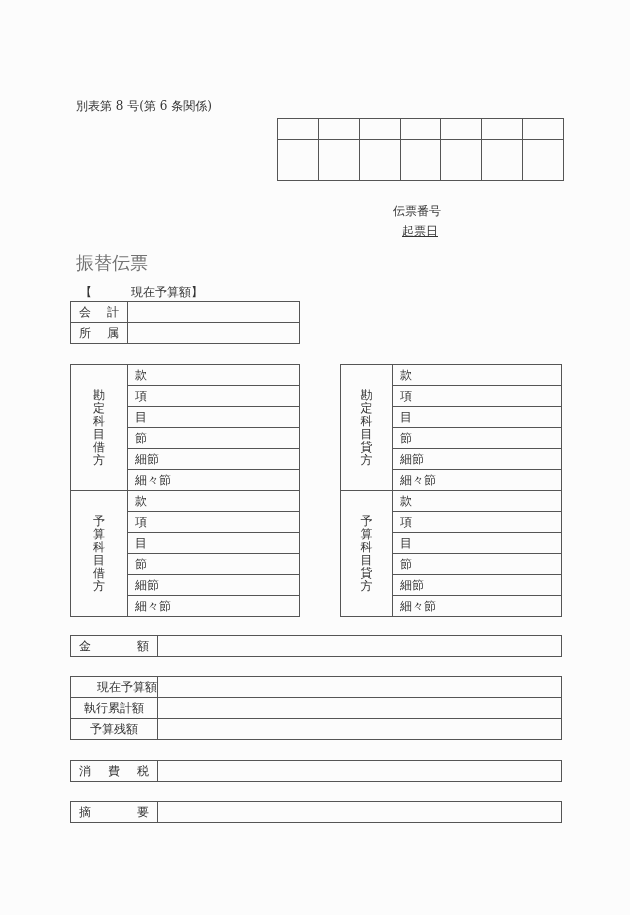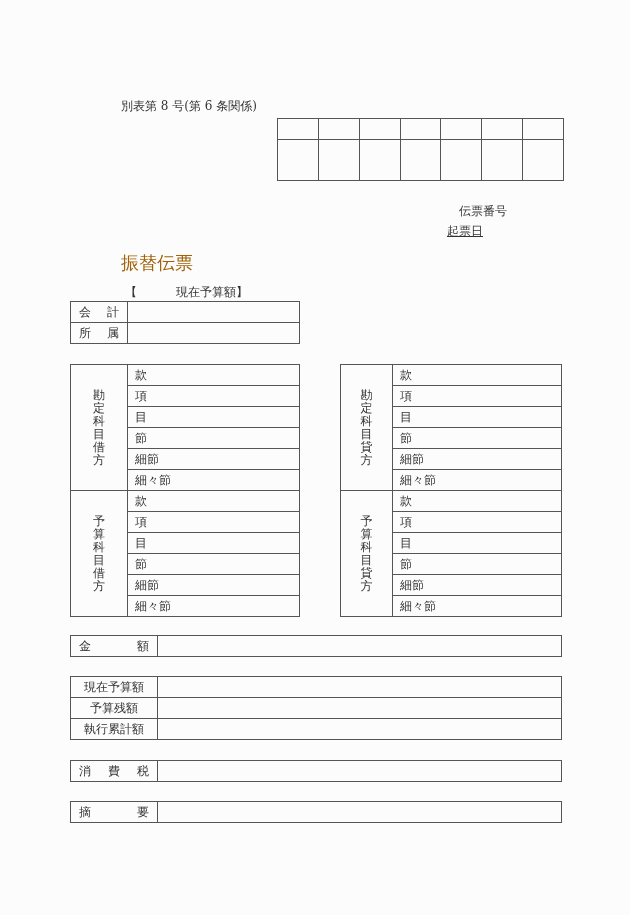--- a/index.html
+++ b/index.html
@@ -1,33 +1,33 @@
 <!DOCTYPE html>
 <html><head>
 <meta charset="utf-8">
 <style>
   html, body { margin:0; padding:0; }
   body {
     width:630px; height:915px; background:#fcfcfc; position:relative; overflow:hidden;
     font-family:"DejaVu Serif","Liberation Serif",serif; color:#333;
   }
-  .abs { position:absolute;margin-left:45px; }
+  .abs { position:absolute; }
   .txt { font-size:12px; line-height:14px; white-space:nowrap; }
   table { border-collapse:collapse; position:absolute; table-layout:fixed; }
   td { border:1px solid #555; padding:0; font-size:12px; color:#333; }
   .code-grid td { height:20px; }
   .code-grid tr.tall td { height:40px; }
   .rowh td { height:20px; }
   .lbl { padding-left:7px; }
   .spread { display:flex; justify-content:space-between; padding:0 8px; }
   .vert {
     text-align:center; vertical-align:middle; font-size:12px; line-height:13px;
   }
   .vert span { display:block; }
-  .title { font-size:18px; line-height:20px; color:#a16207; }
+  .title { font-size:18px; line-height:20px; color:#737373; }
 </style>
 </head>
 <body>
 
 <div class="abs txt" style="left:76px; top:99px;">別表第 8 号(第 6 条関係)</div>
 
 <table class="code-grid" style="left:277px; top:118px; width:287px;">
   <tbody>
       <tr>
     <td></td>
@@ -43,21 +43,21 @@
     <td></td>
     <td></td>
     <td></td>
     <td></td>
     <td></td>
     <td></td>
   </tr>
 </tbody>
   </table>
 
-<div class="abs txt" style="left:414px; top:204px;">伝票番号</div>
+<div class="abs txt" style="left:393px; top:204px;">伝票番号</div>
 <div class="abs txt" style="left:402px; top:224px;text-decoration:underline;">起票日</div>
 
 <div class="abs title" style="left:76px; top:253px;">振替伝票</div>
 
 <div class="abs txt" style="left:80px; top:285px;">【</div>
 <div class="abs txt" style="left:131px; top:285px;">現在予算額】</div>
 
 <table class="rowh" style="left:70px; top:301px; width:230px;">
   <colgroup>
       <col style="width:57px">
@@ -225,29 +225,29 @@
 </tbody>
   </table>
 
 <table class="rowh" style="left:70px; top:676px; width:492px;">
   <colgroup>
       <col style="width:87px">
       <col>
     </colgroup>
   <tbody>
       <tr>
-    <td style="text-align:center;">現在予算額</td>
+    <td style="text-align:right;">現在予算額</td>
+    <td></td>
+  </tr>
+  <tr>
+    <td style="text-align:center;">執行累計額</td>
     <td></td>
   </tr>
   <tr>
     <td style="text-align:center;">予算残額</td>
-    <td></td>
-  </tr>
-  <tr>
-    <td style="text-align:center;">執行累計額</td>
     <td></td>
   </tr>
 </tbody>
   </table>
 
 <table class="rowh" style="left:70px; top:760px; width:492px;">
   <colgroup>
       <col style="width:87px">
       <col>
     </colgroup>

